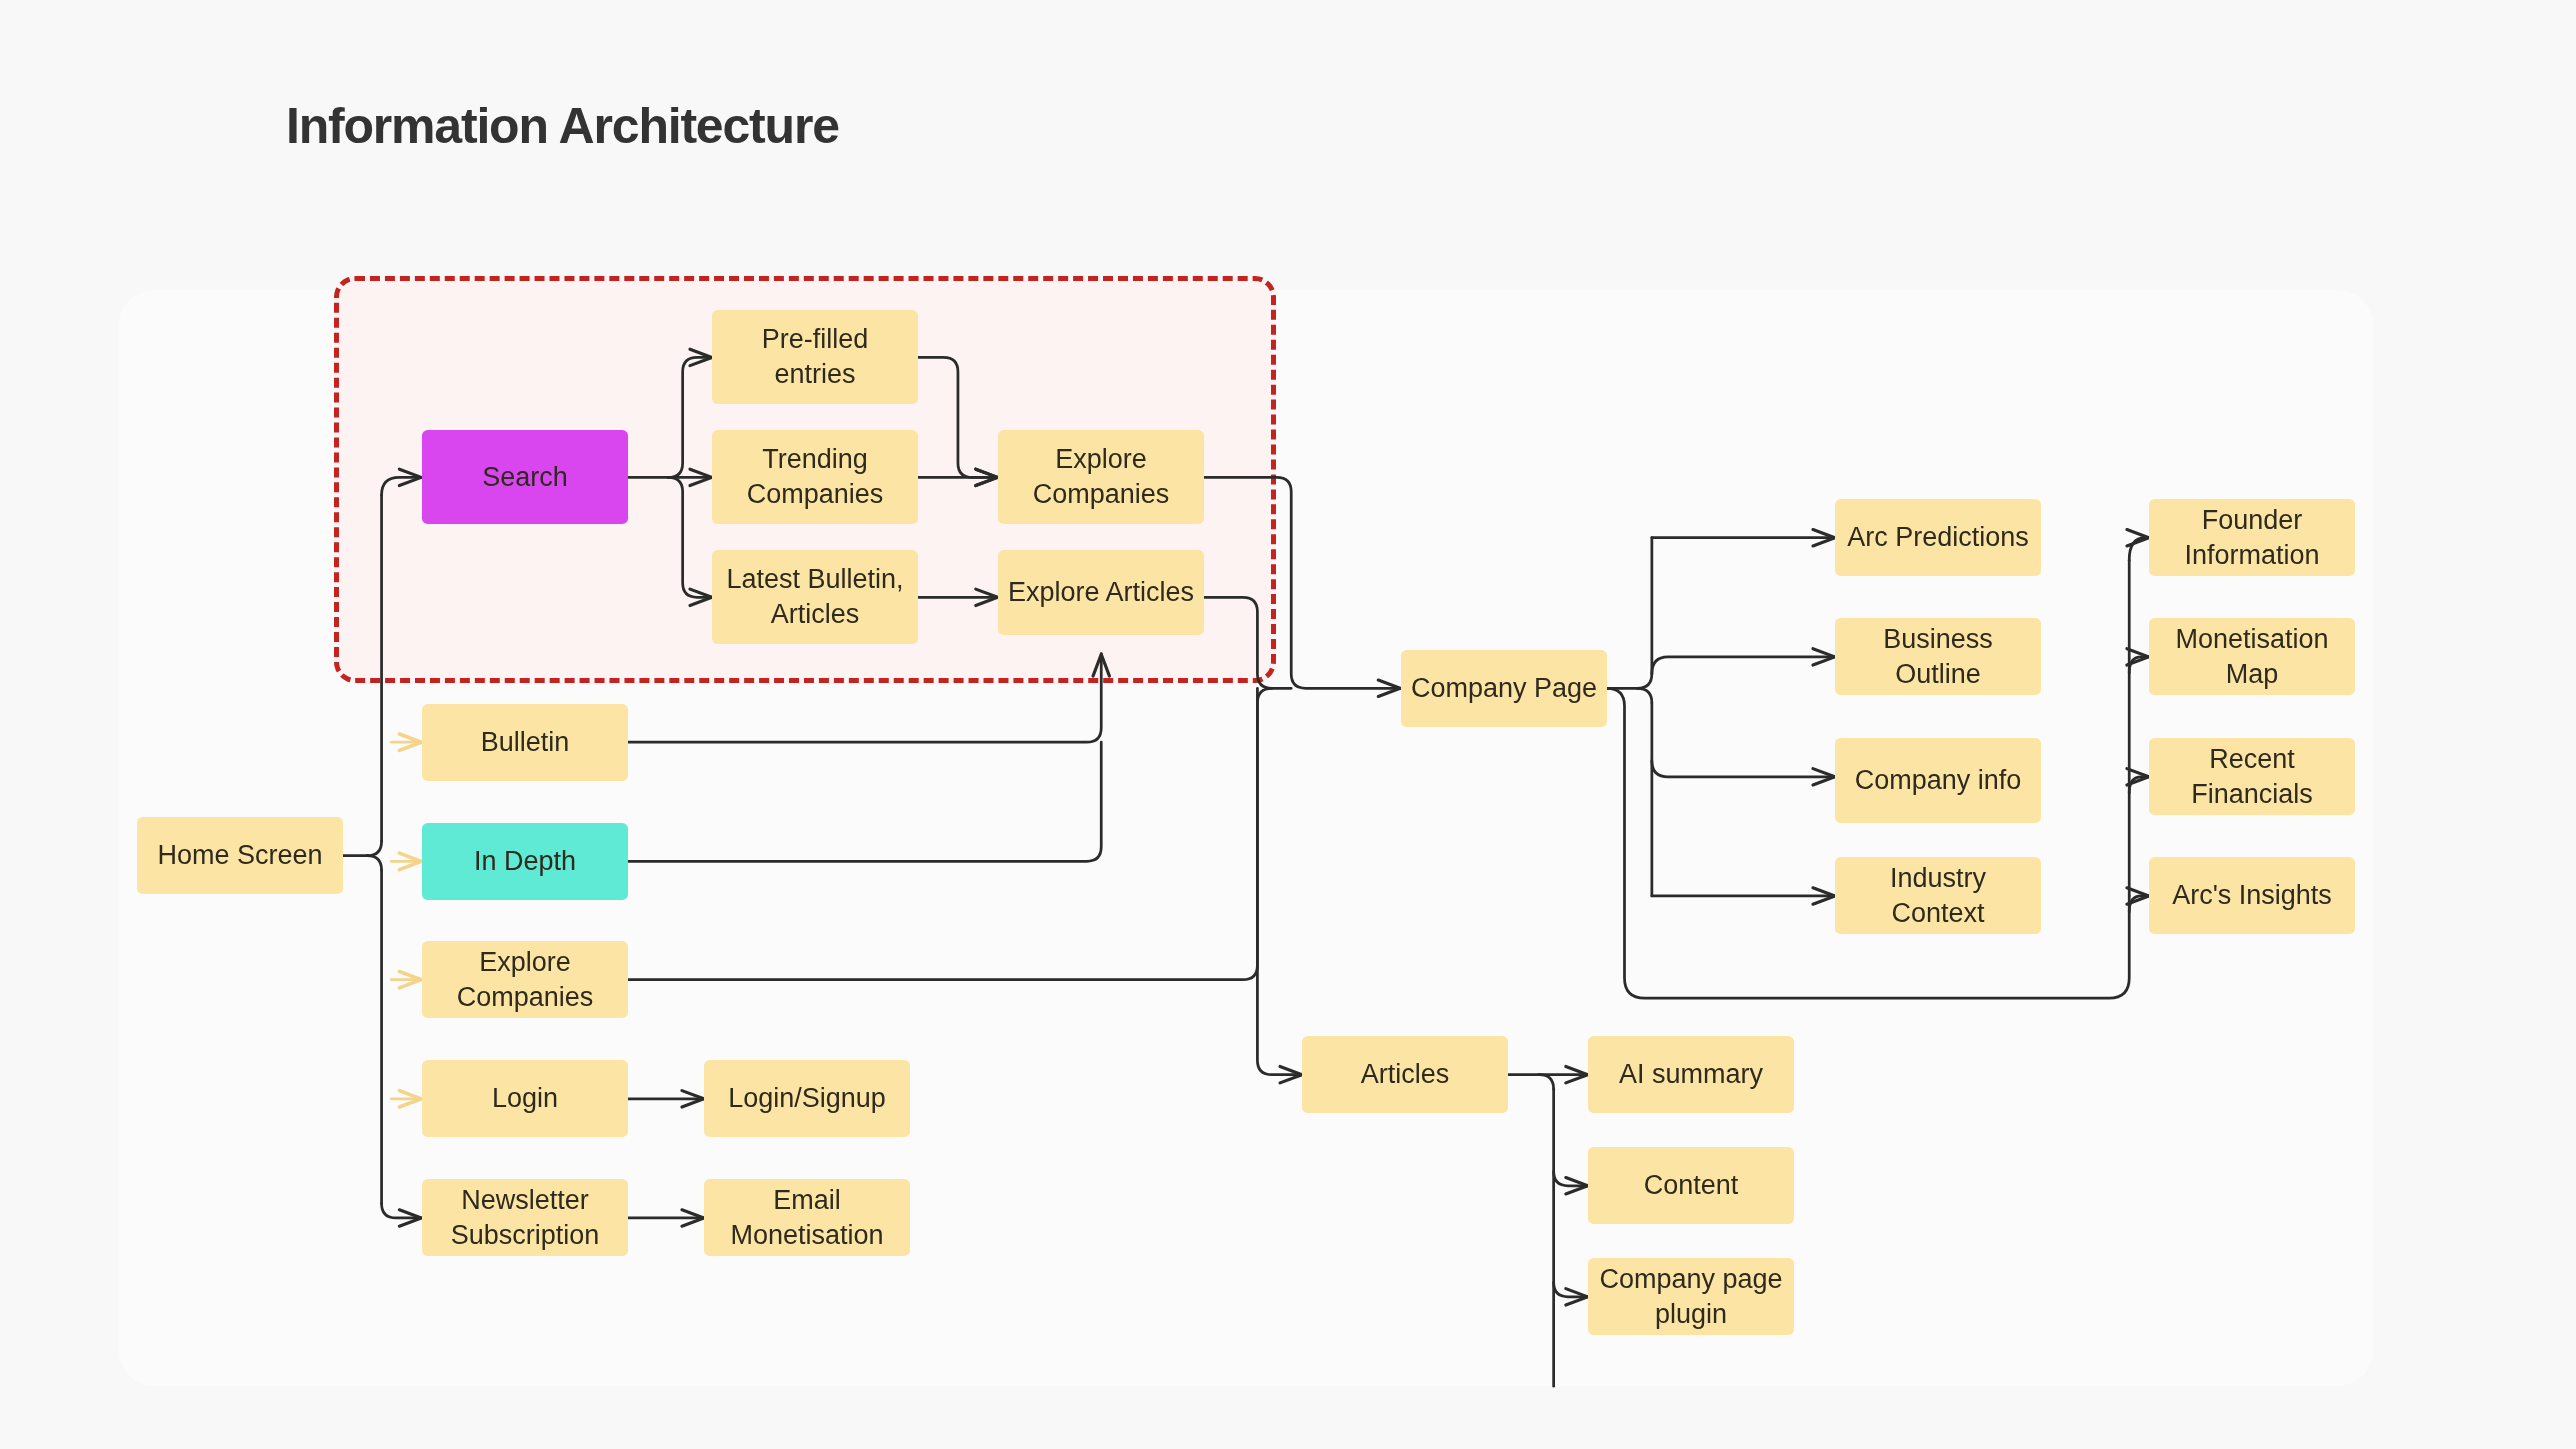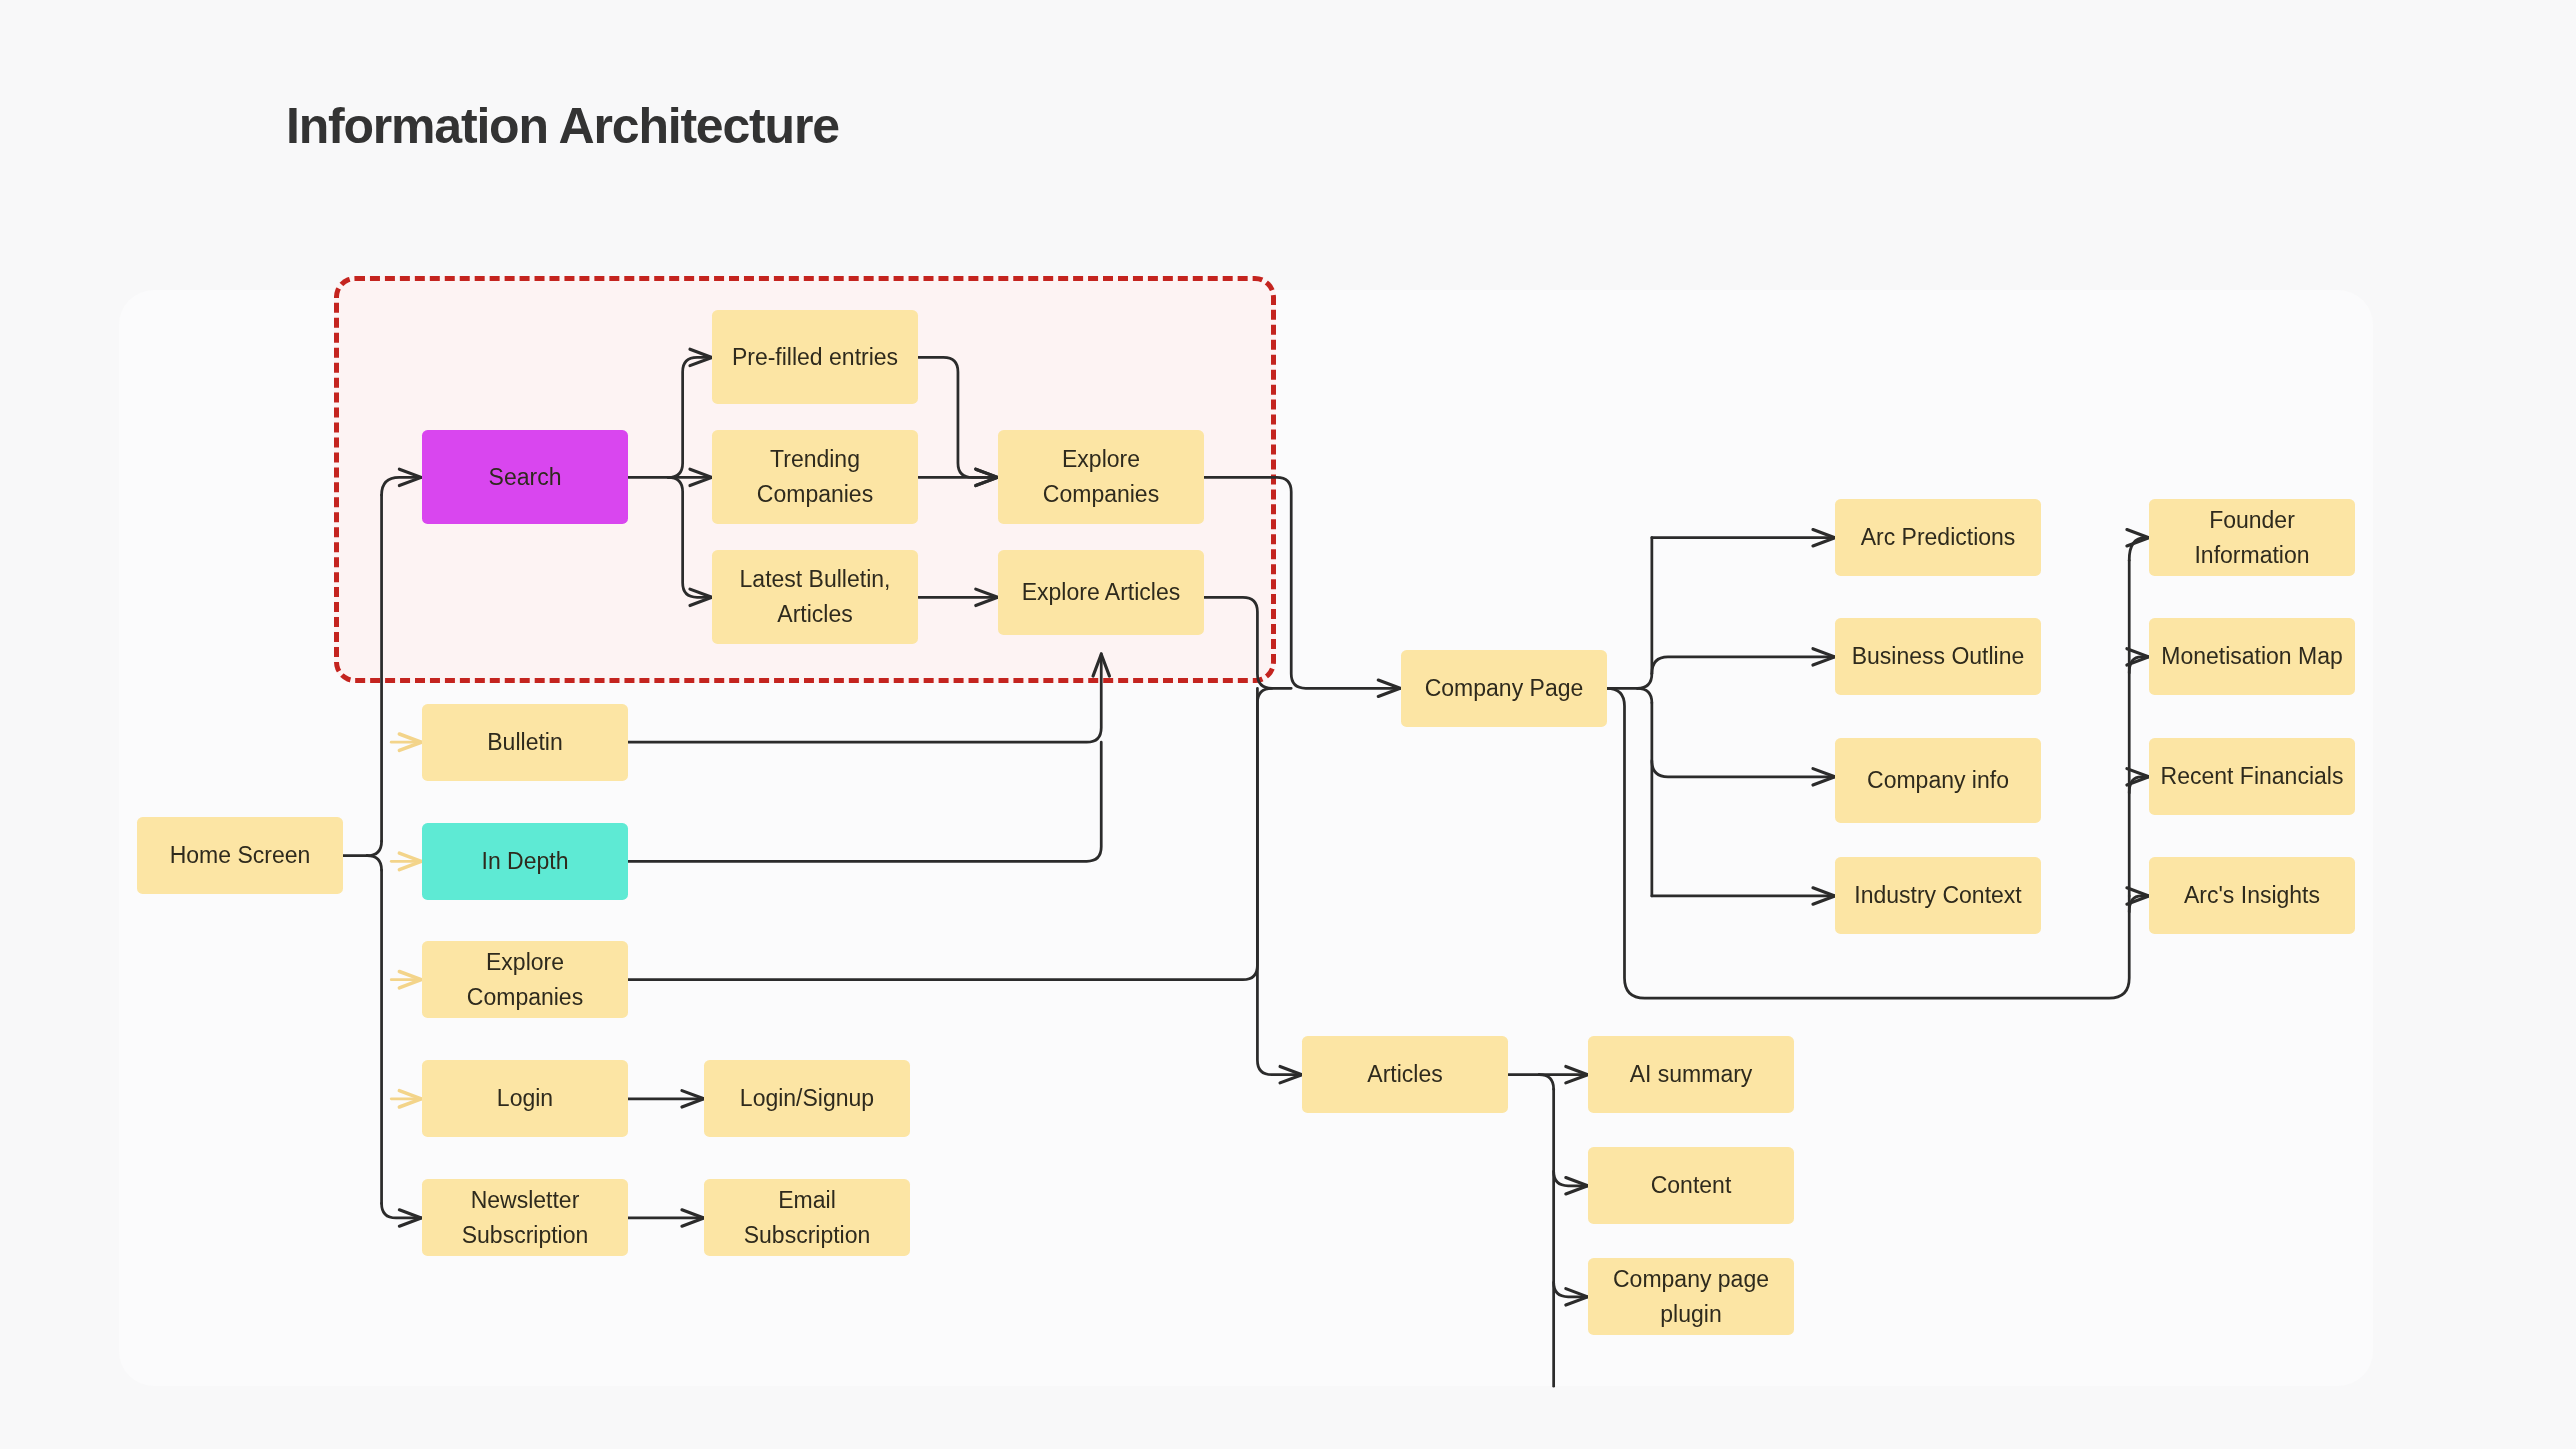--- a/index.html
+++ b/index.html
@@ -71,21 +71,21 @@
   
   .node {
     position: absolute;
     background: #fce5a4;
     border-radius: 5.6px;
     display: flex;
     align-items: center;
     justify-content: center;
     text-align: center;
     color: #2e2a1d;
-    font-size: 23px;
+    font-size: 27px;
     line-height: 35px;
     padding: 3.2px 8px;
     box-sizing: border-box;
   }
 </style>
 </head>
 <body>
 
 <div id="root">
 
@@ -213,21 +213,21 @@
       <div class="node" style="left: 422px; top: 1060px; width: 206px; height: 77px; background: rgb(252, 229, 164); color: rgb(46, 42, 29);">
         <span>Login</span>
       </div>
       <div class="node" style="left: 422px; top: 1179px; width: 206px; height: 77px; background: rgb(252, 229, 164); color: rgb(46, 42, 29);">
         <span>Newsletter Subscription</span>
       </div>
       <div class="node" style="left: 704px; top: 1060px; width: 206px; height: 77px; background: rgb(252, 229, 164); color: rgb(46, 42, 29);">
         <span>Login/Signup</span>
       </div>
       <div class="node" style="left: 704px; top: 1179px; width: 206px; height: 77px; background: rgb(252, 229, 164); color: rgb(46, 42, 29);">
-        <span>Email Subscription</span>
+        <span>Email Monetisation</span>
       </div>
       <div class="node" style="left: 1401px; top: 650px; width: 206px; height: 77px; background: rgb(252, 229, 164); color: rgb(46, 42, 29);">
         <span>Company Page</span>
       </div>
       <div class="node" style="left: 1835px; top: 499px; width: 206px; height: 77px; background: rgb(252, 229, 164); color: rgb(46, 42, 29);">
         <span>Arc Predictions</span>
       </div>
       <div class="node" style="left: 1835px; top: 618px; width: 206px; height: 77px; background: rgb(252, 229, 164); color: rgb(46, 42, 29);">
         <span>Business Outline</span>
       </div>

